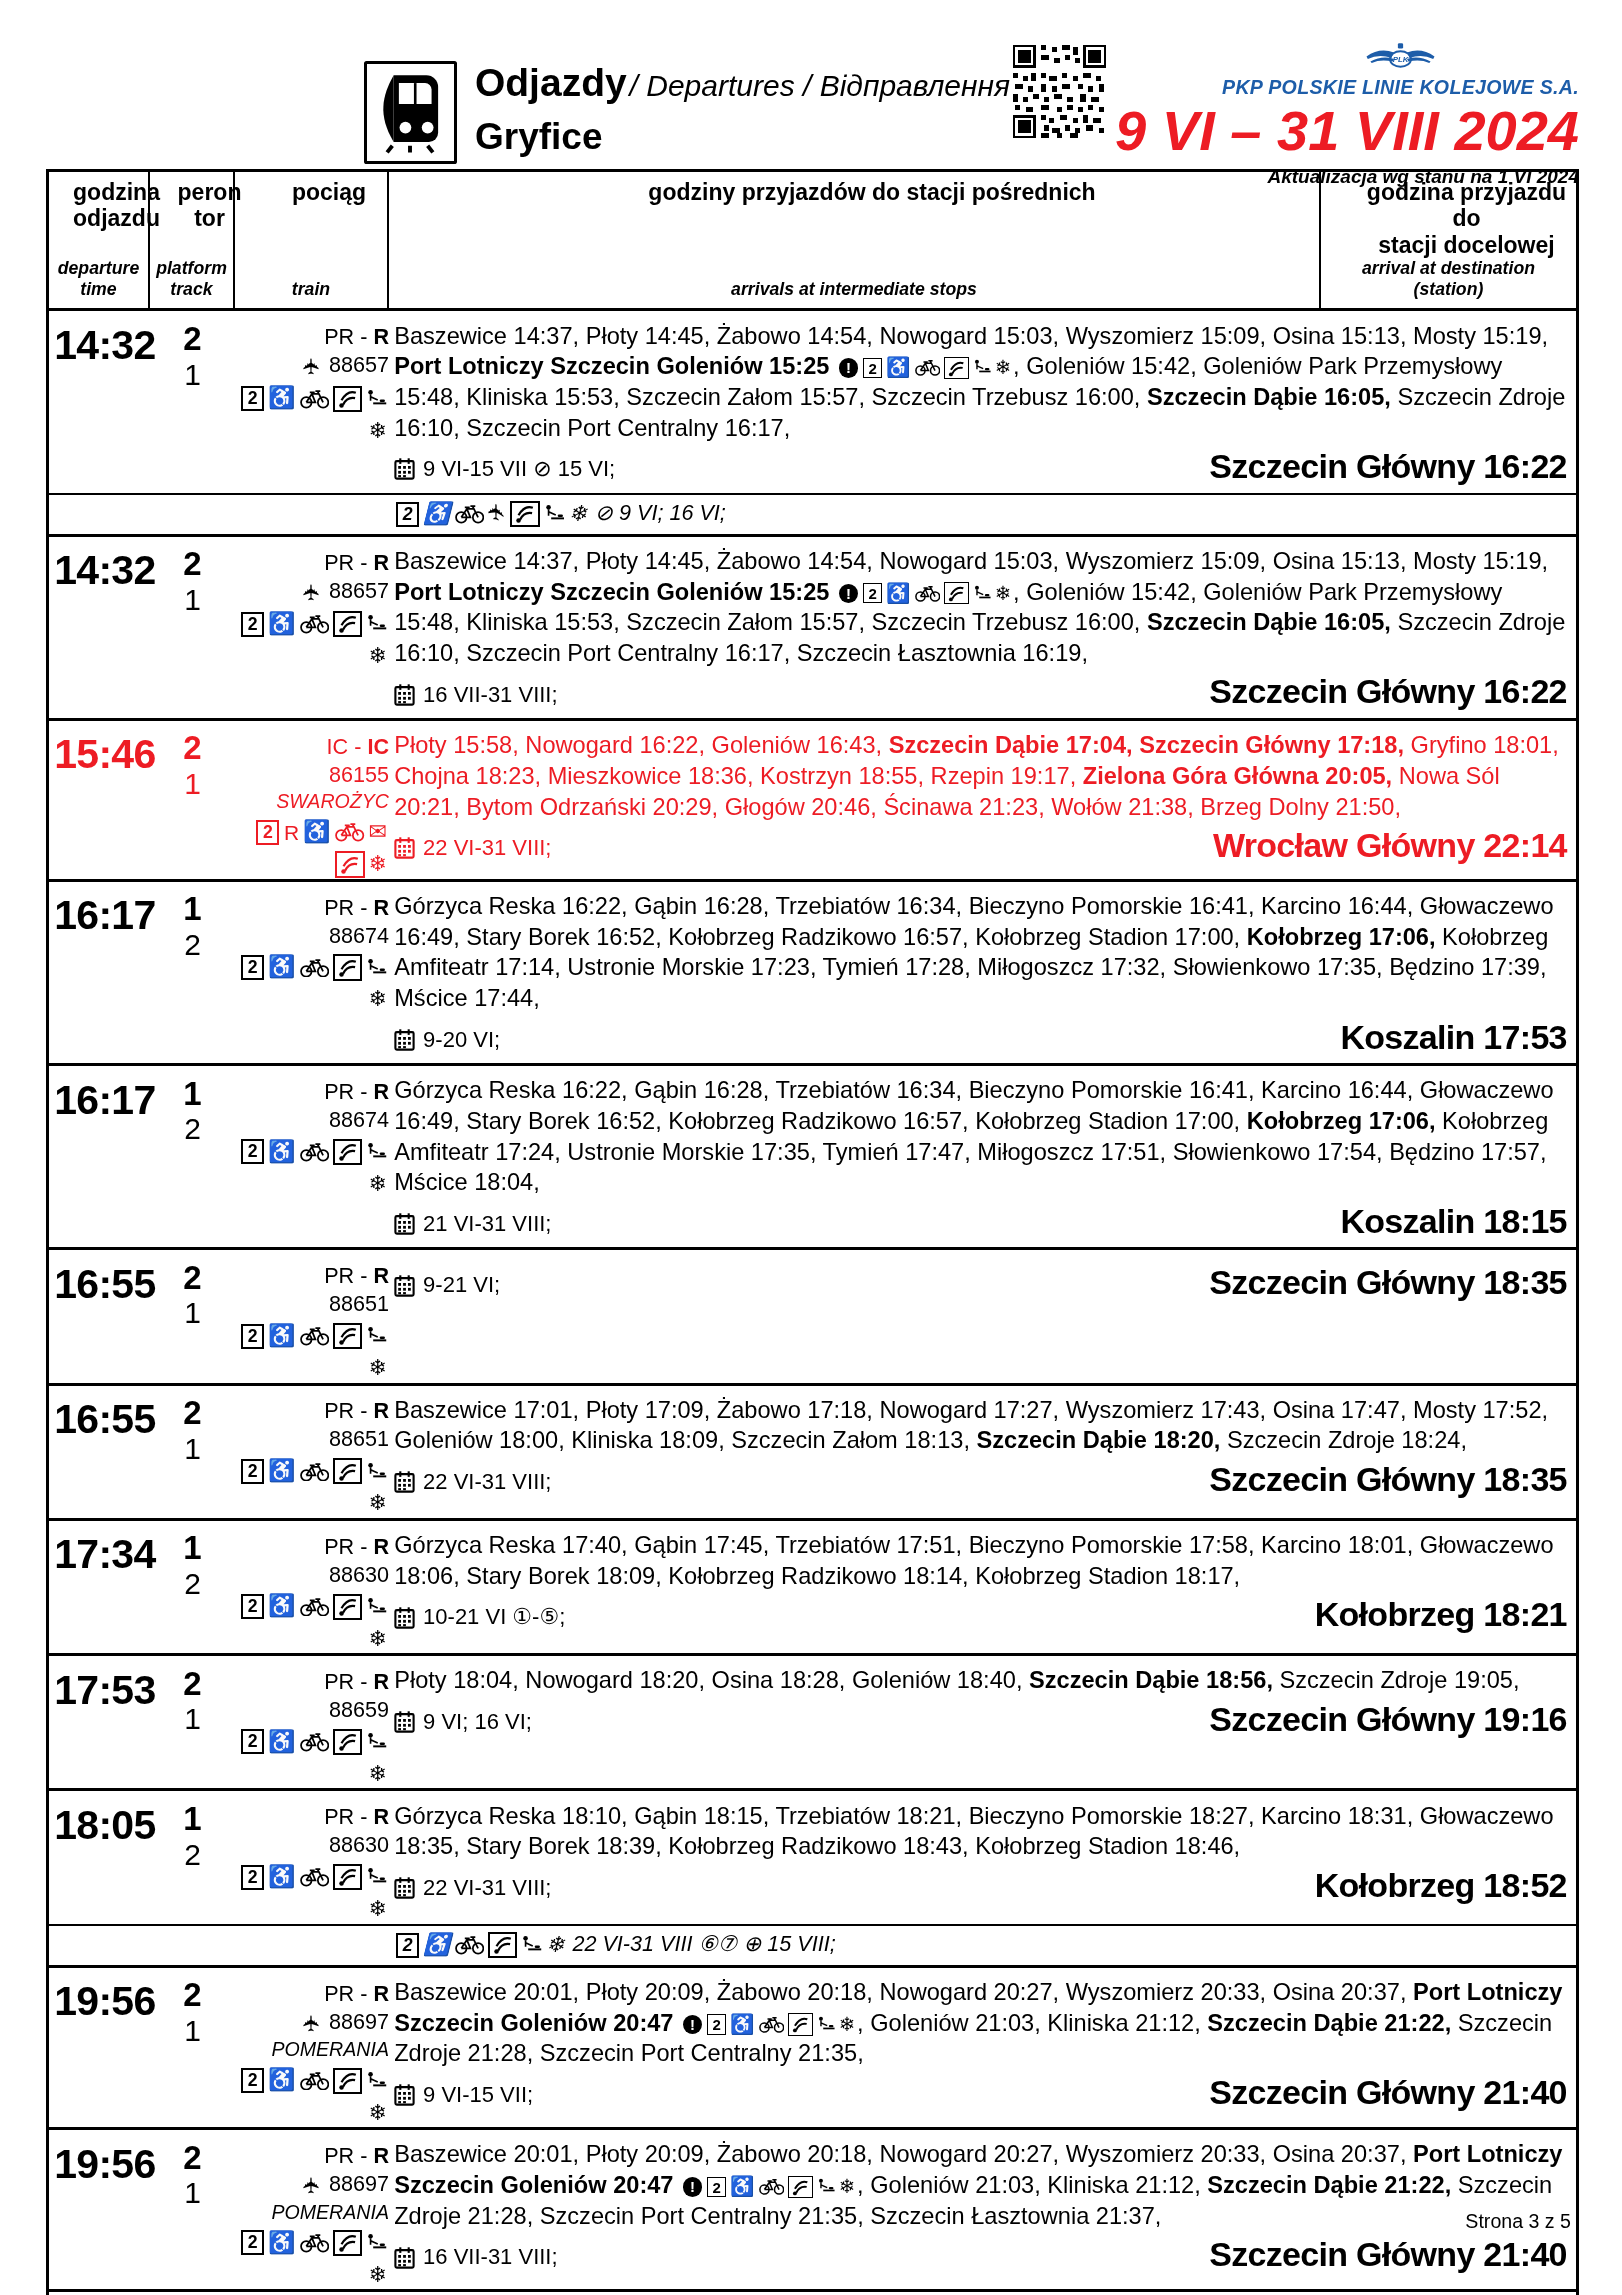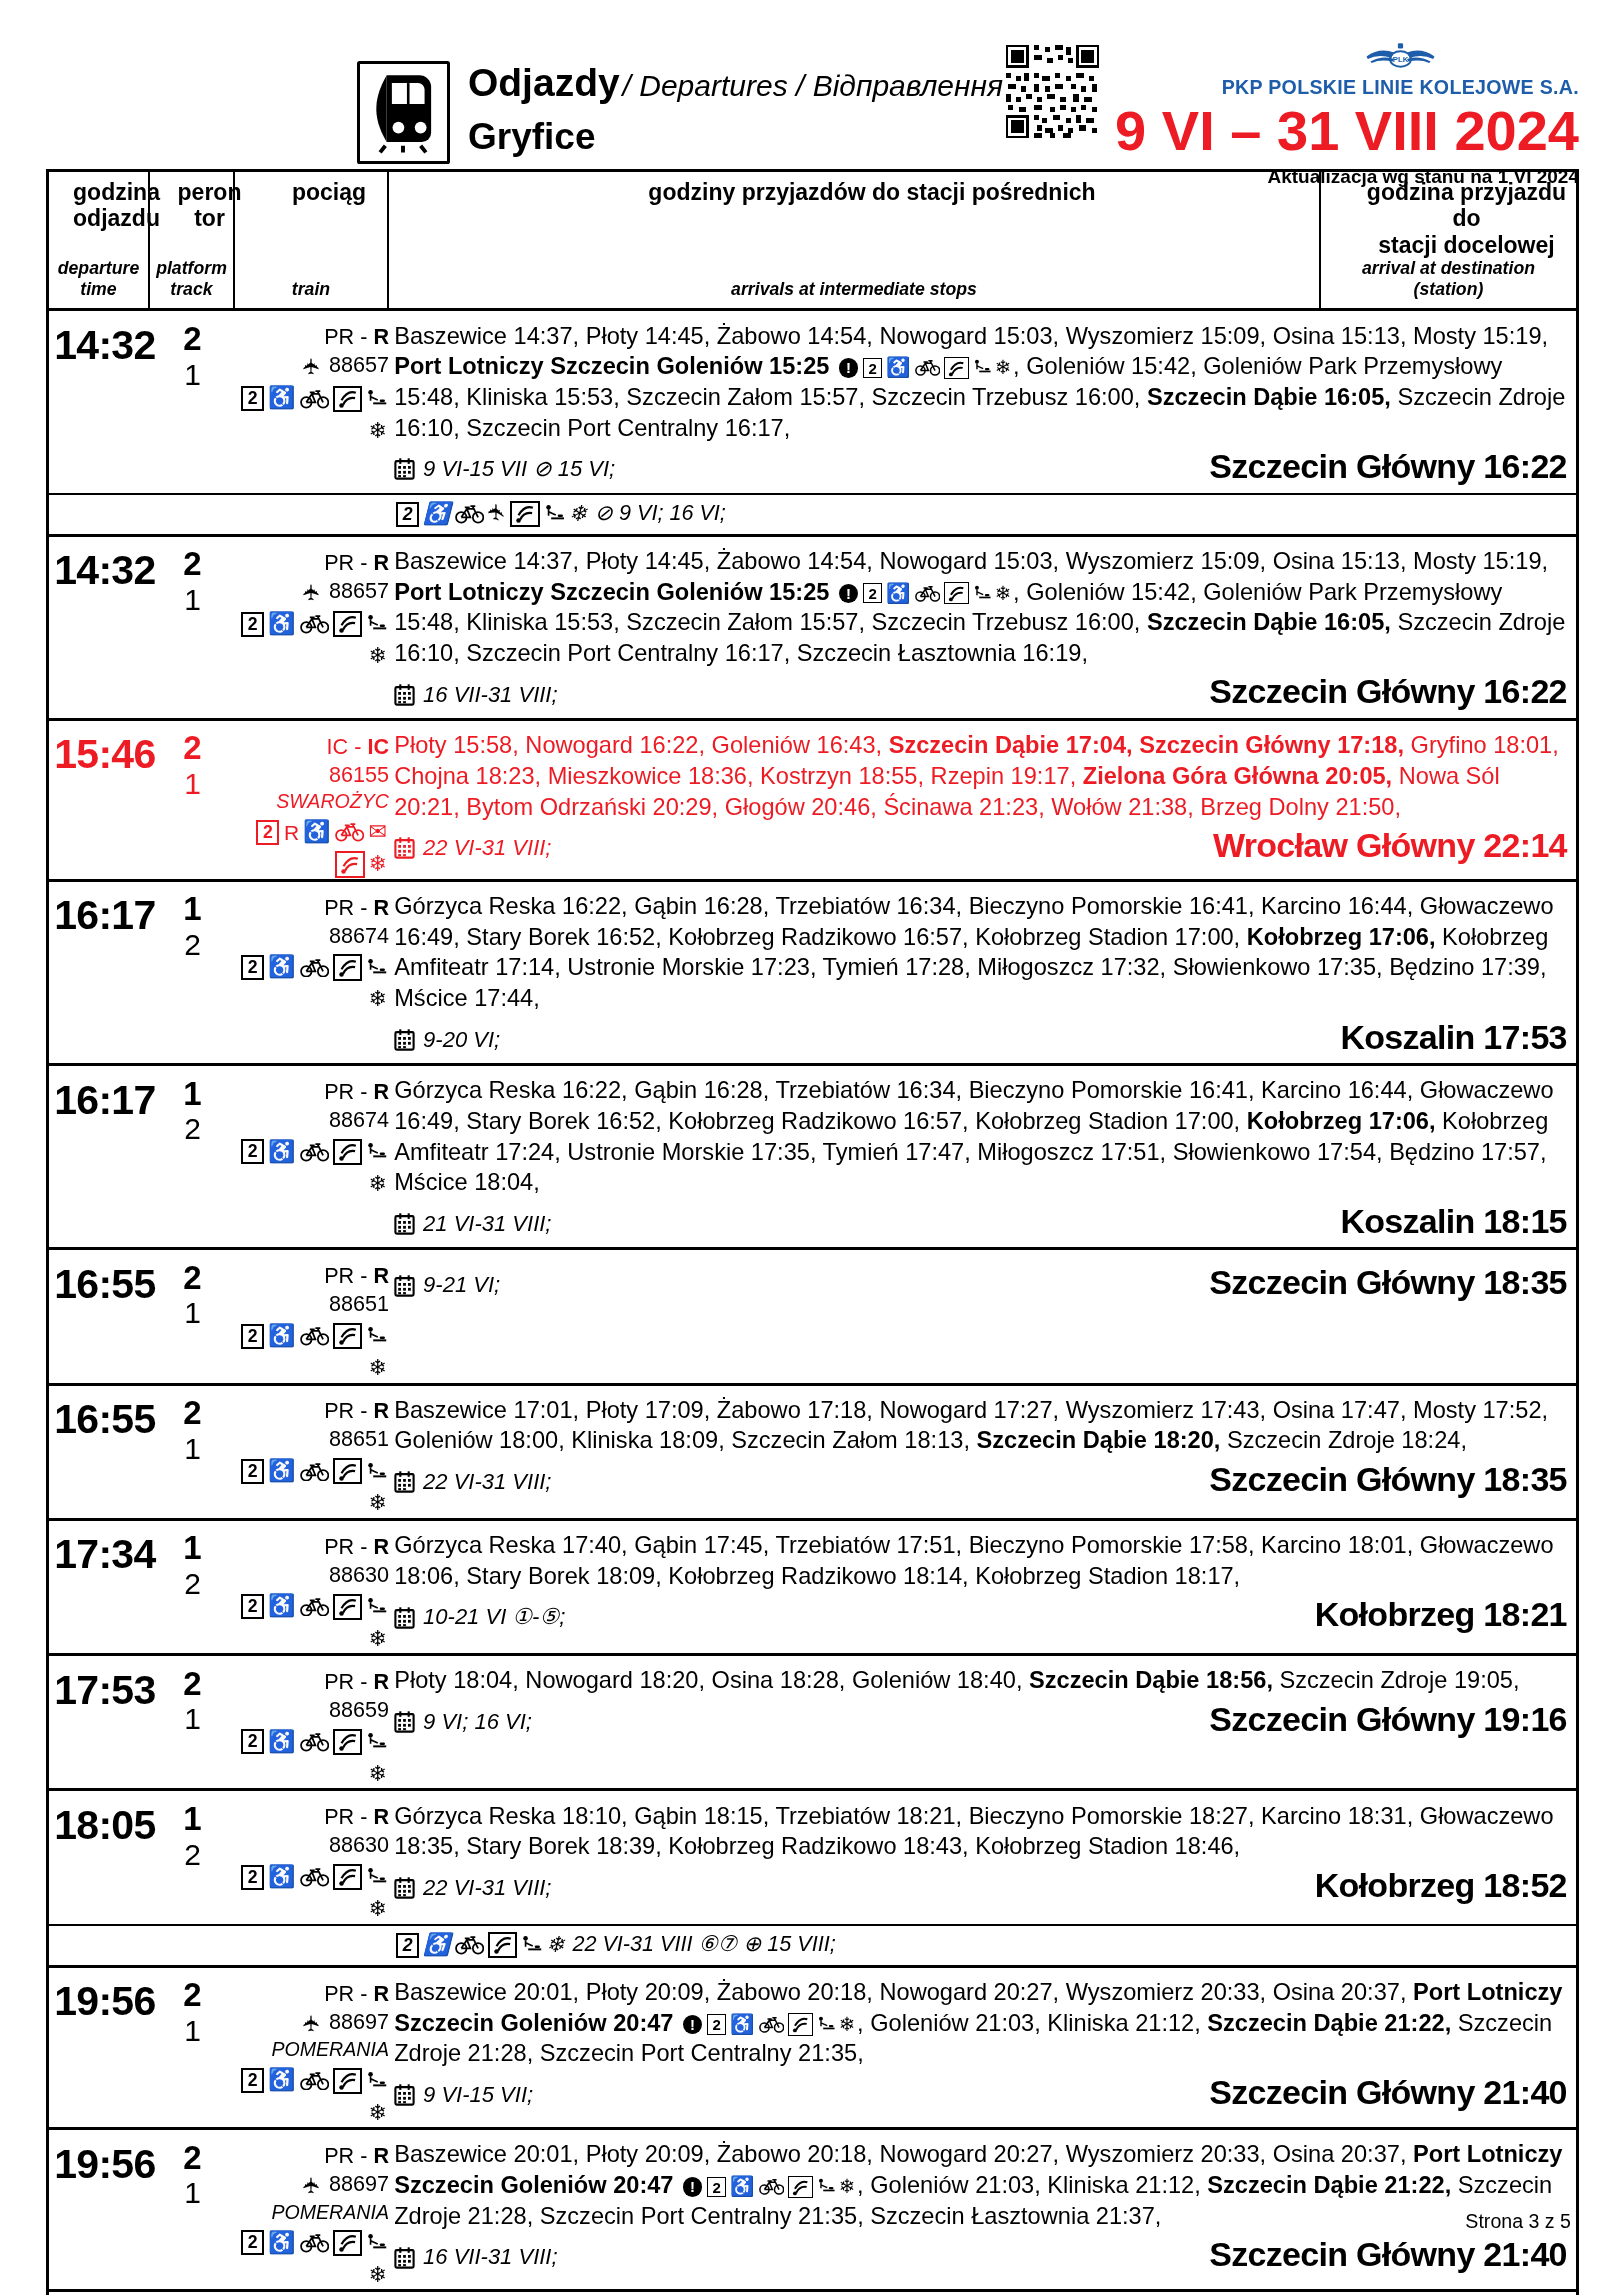--- a/index.html
+++ b/index.html
@@ -13,21 +13,21 @@
 
   
   .page-header { display:flex; justify-content:flex-end; align-items:flex-start; height:143px; }
   .ph-left { display:flex; gap:18.3px; padding-top:37px; }
   .train-picto { width:93px; height:103px; border:3.3px solid #000; border-radius:2.6px;
                  display:flex; align-items:center; justify-content:center; background:#fff; }
   .ph-titles .line1 { white-space:nowrap; }
   .t-odjazdy { font-size:39px; font-weight:bold; }
   .t-rest { font-size:30px; font-style:italic; }
   .t-station { font-size:37px; font-weight:bold; margin-top:11.8px; }
-  .ph-right { display:flex; gap:13px; align-items:flex-start; padding-top:18.3px; }
+  .ph-right { display:flex; gap:6px; align-items:flex-start; padding-top:18.3px;font-style:italic; }
   .qr { width:99px; height:99px; }
   .ph-rcol { display:flex; flex-direction:column; align-items:flex-end; }
   .plk { display:flex; flex-direction:column; align-items:center; color:var(--blue,#1d5da9); }
   .plk-name { font-size:19.6px; font-weight:bold; letter-spacing:0.3px; }
   .daterange { font-size:56px; font-weight:bold; color:var(--red,#ed1c24); line-height:1; margin-top:3.9px; white-space:nowrap; }
   .update { font-size:19px; font-weight:bold; margin-top:7px; }
 
   
   .ttable { border:3.3px solid #000; margin-top:2.6px; }
   .thead { display:grid; grid-template-columns:101px 85px 154px 932px 1fr; border-bottom:3.9px solid #000; }
@@ -46,21 +46,21 @@
   .c-pt { text-align:center; padding-top:10.5px; }
   .platform { font-size:33px; font-weight:bold; line-height:1.05; }
   .track { font-size:30px; font-weight:normal; line-height:1.2; }
   .c-train { text-align:right; padding-top:11.8px; font-size:21.6px; line-height:1.3; }
   .c-train .tname { font-style:italic; font-size:19.6px; }
   .ticons { margin-top:2.6px; }
   .c-main { padding:9.2px 9.2px 6.5px 5.2px; }
   .stops { font-size:23.6px; line-height:1.3; }
   .stops b { font-weight:bold; }
   .band { display:flex; justify-content:space-between; align-items:flex-end; margin-top:3.9px; }
-  .cal { display:flex; align-items:center; gap:7.9px; font-size:22px; font-style:italic; padding-bottom:3.9px; }
+  .cal { display:flex; align-items:center; gap:7.9px; font-size:22px; padding-bottom:3.9px; }
   .cal .cal-ic { width:21px; height:23.6px; flex:0 0 auto; }
   .dest { font-size:34px; font-weight:bold; white-space:nowrap; letter-spacing:-0.7px; }
 
   .strip { display:grid; grid-template-columns:101px 85px 154px 1fr; border-top:2px solid #000; }
   .strip .segs { padding:5.2px 6.5px 6.5px 5.2px; font-size:21.6px; }
   .strip .segs span { font-style:italic; }
 
   .red, .red * { color:var(--red,#ed1c24); }
 
   

